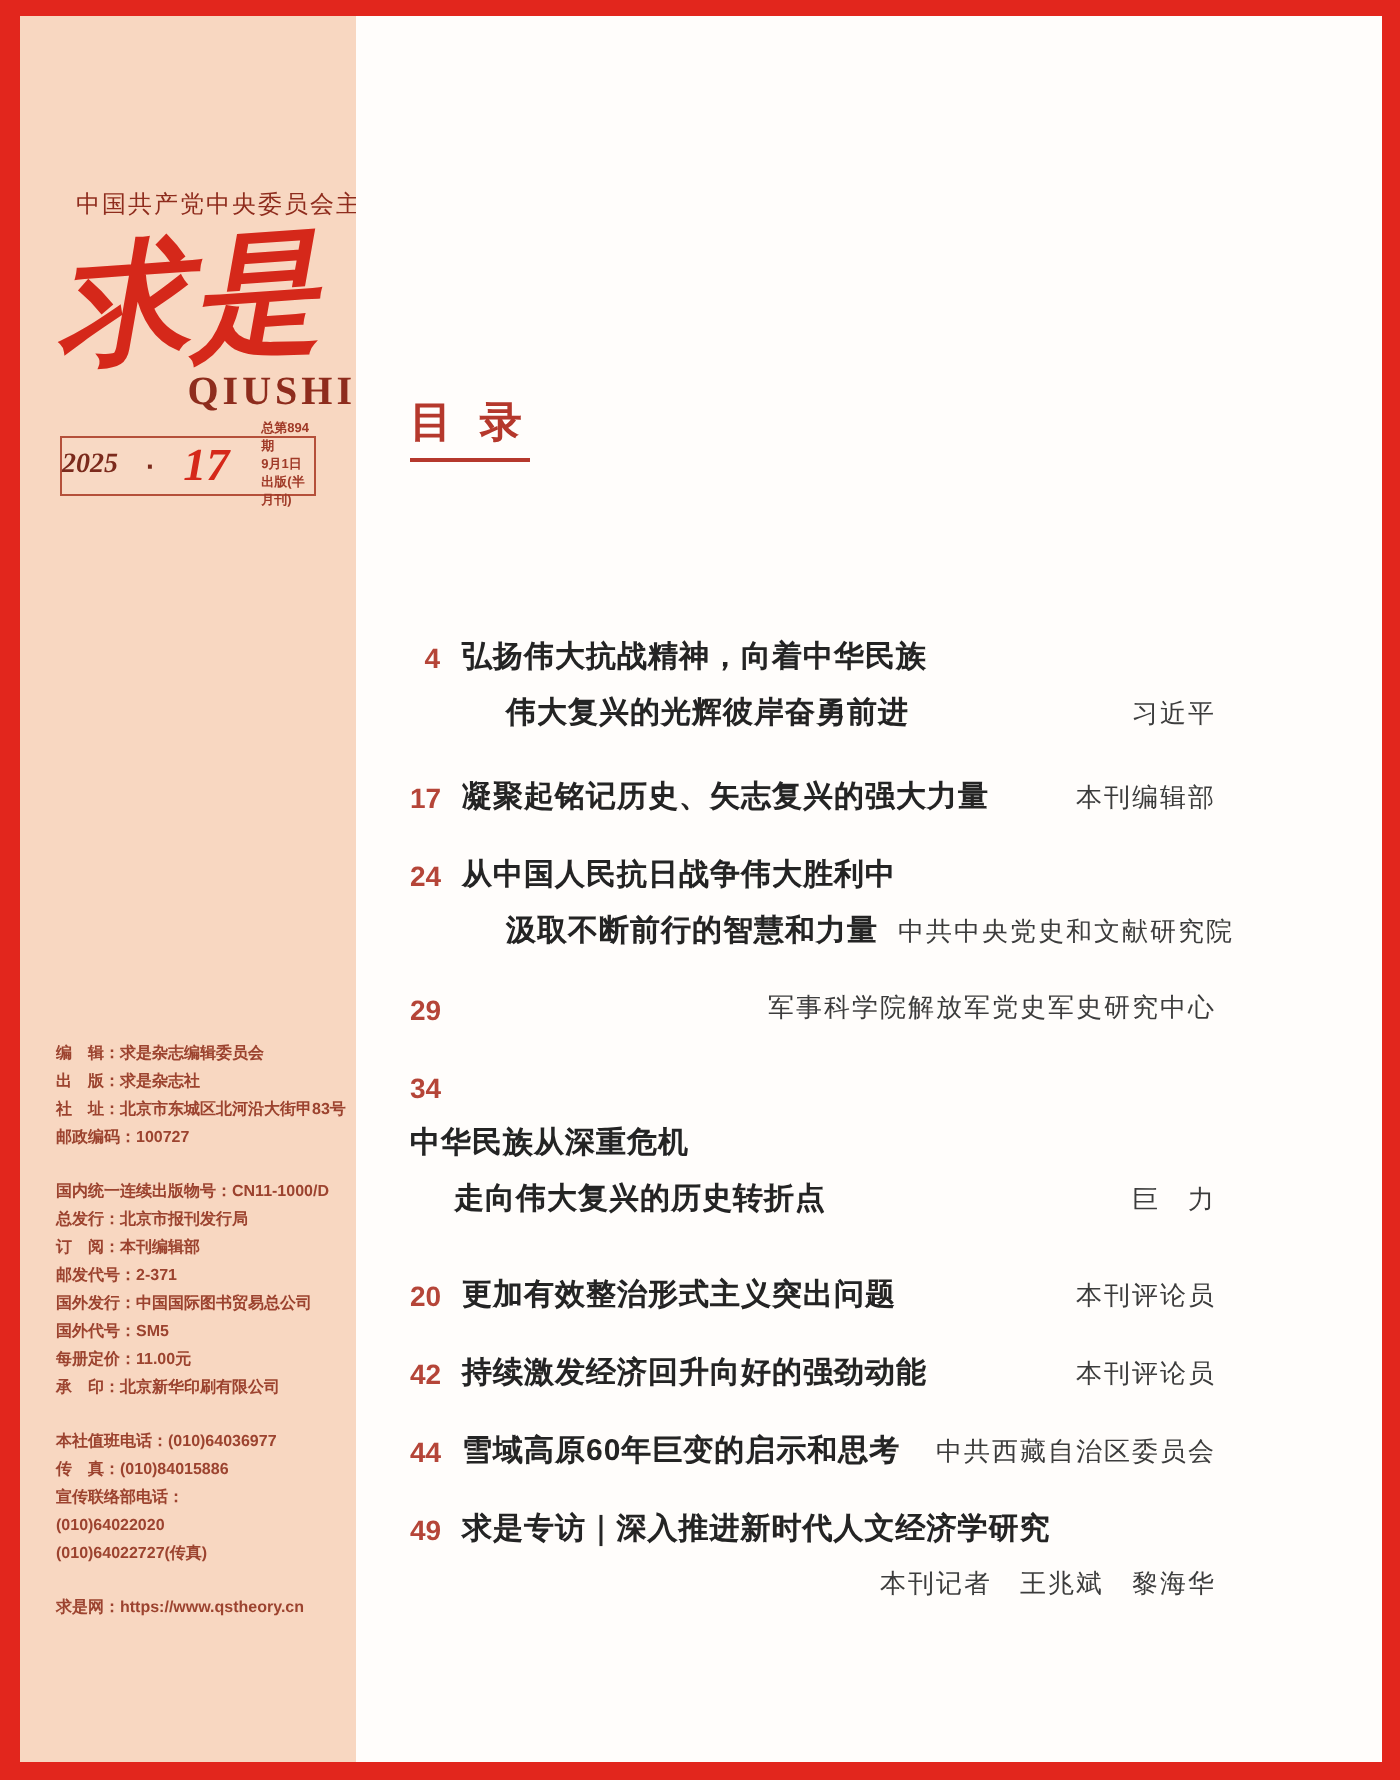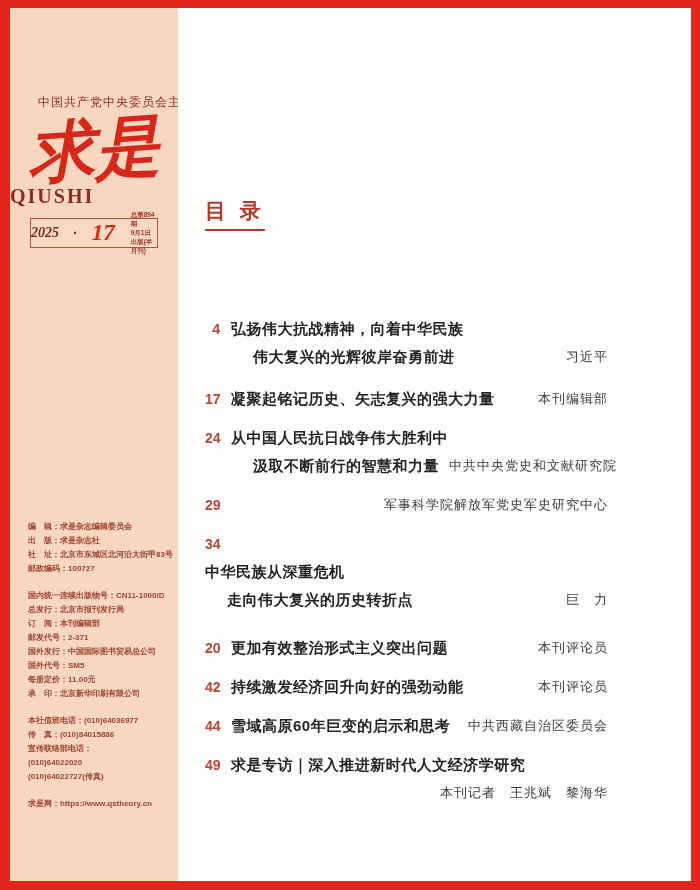--- a/index.html
+++ b/index.html
@@ -5,21 +5,21 @@
   html,body{margin:0;padding:0;background:#ffffff;}
   body{font-family:"Liberation Sans",sans-serif;-webkit-font-smoothing:antialiased;}
 
   .page{position:relative;width:700px;height:890px;background:var(--frame-red,#e2261d);overflow:hidden;}
 
   
   .sidebar{position:absolute;left:10px;top:8px;width:168px;height:873px;background:var(--sidebar-peach,#f8d7c1);}
   .sponsor{margin-top:86px;text-align:center;font-size:12px;font-weight:normal;letter-spacing:1px;color:var(--dark-maroon,#8e2c1d);white-space:nowrap;margin-left:28px;}
   .logo{margin-top:2px;text-align:center;font-family:"DejaVu Serif",serif;font-style:italic;font-weight:bold;
         font-size:66px;line-height:1.12;color:var(--logo-red,#d5281a);transform:rotate(-4deg);}
-  .logo-latin{margin-top:-2px;text-align:left;font-family:"Liberation Serif",serif;font-weight:bold;
+  .logo-latin{margin-top:-2px;text-align:right;font-family:"Liberation Serif",serif;font-weight:bold;
         font-size:20px;letter-spacing:2px;color:var(--dark-maroon,#8e2c1d);}
   .issue-box{box-sizing:border-box;margin:10px auto 0;width:128px;height:30px;border:1px solid #b5503a;
         display:flex;align-items:center;justify-content:center;gap:14px;background:rgba(255,255,255,0.06);}
   .issue-year{font-family:"Liberation Serif",serif;font-style:italic;font-weight:bold;font-size:14px;color:#7b2a1c;}
   .issue-sep{color:#7b2a1c;font-weight:bold;font-size:14px;line-height:1;}
   .issue-number{font-family:"Liberation Serif",serif;font-style:italic;font-weight:bold;font-size:23px;
         color:var(--logo-red,#d5281a);line-height:1;}
   .issue-meta{font-size:6.5px;line-height:9px;color:#a03a28;font-weight:bold;text-align:left;margin-left:2px;}
 
   .colophon{position:absolute;left:18px;top:512px;width:148px;color:var(--colophon-text,#9c432f);

